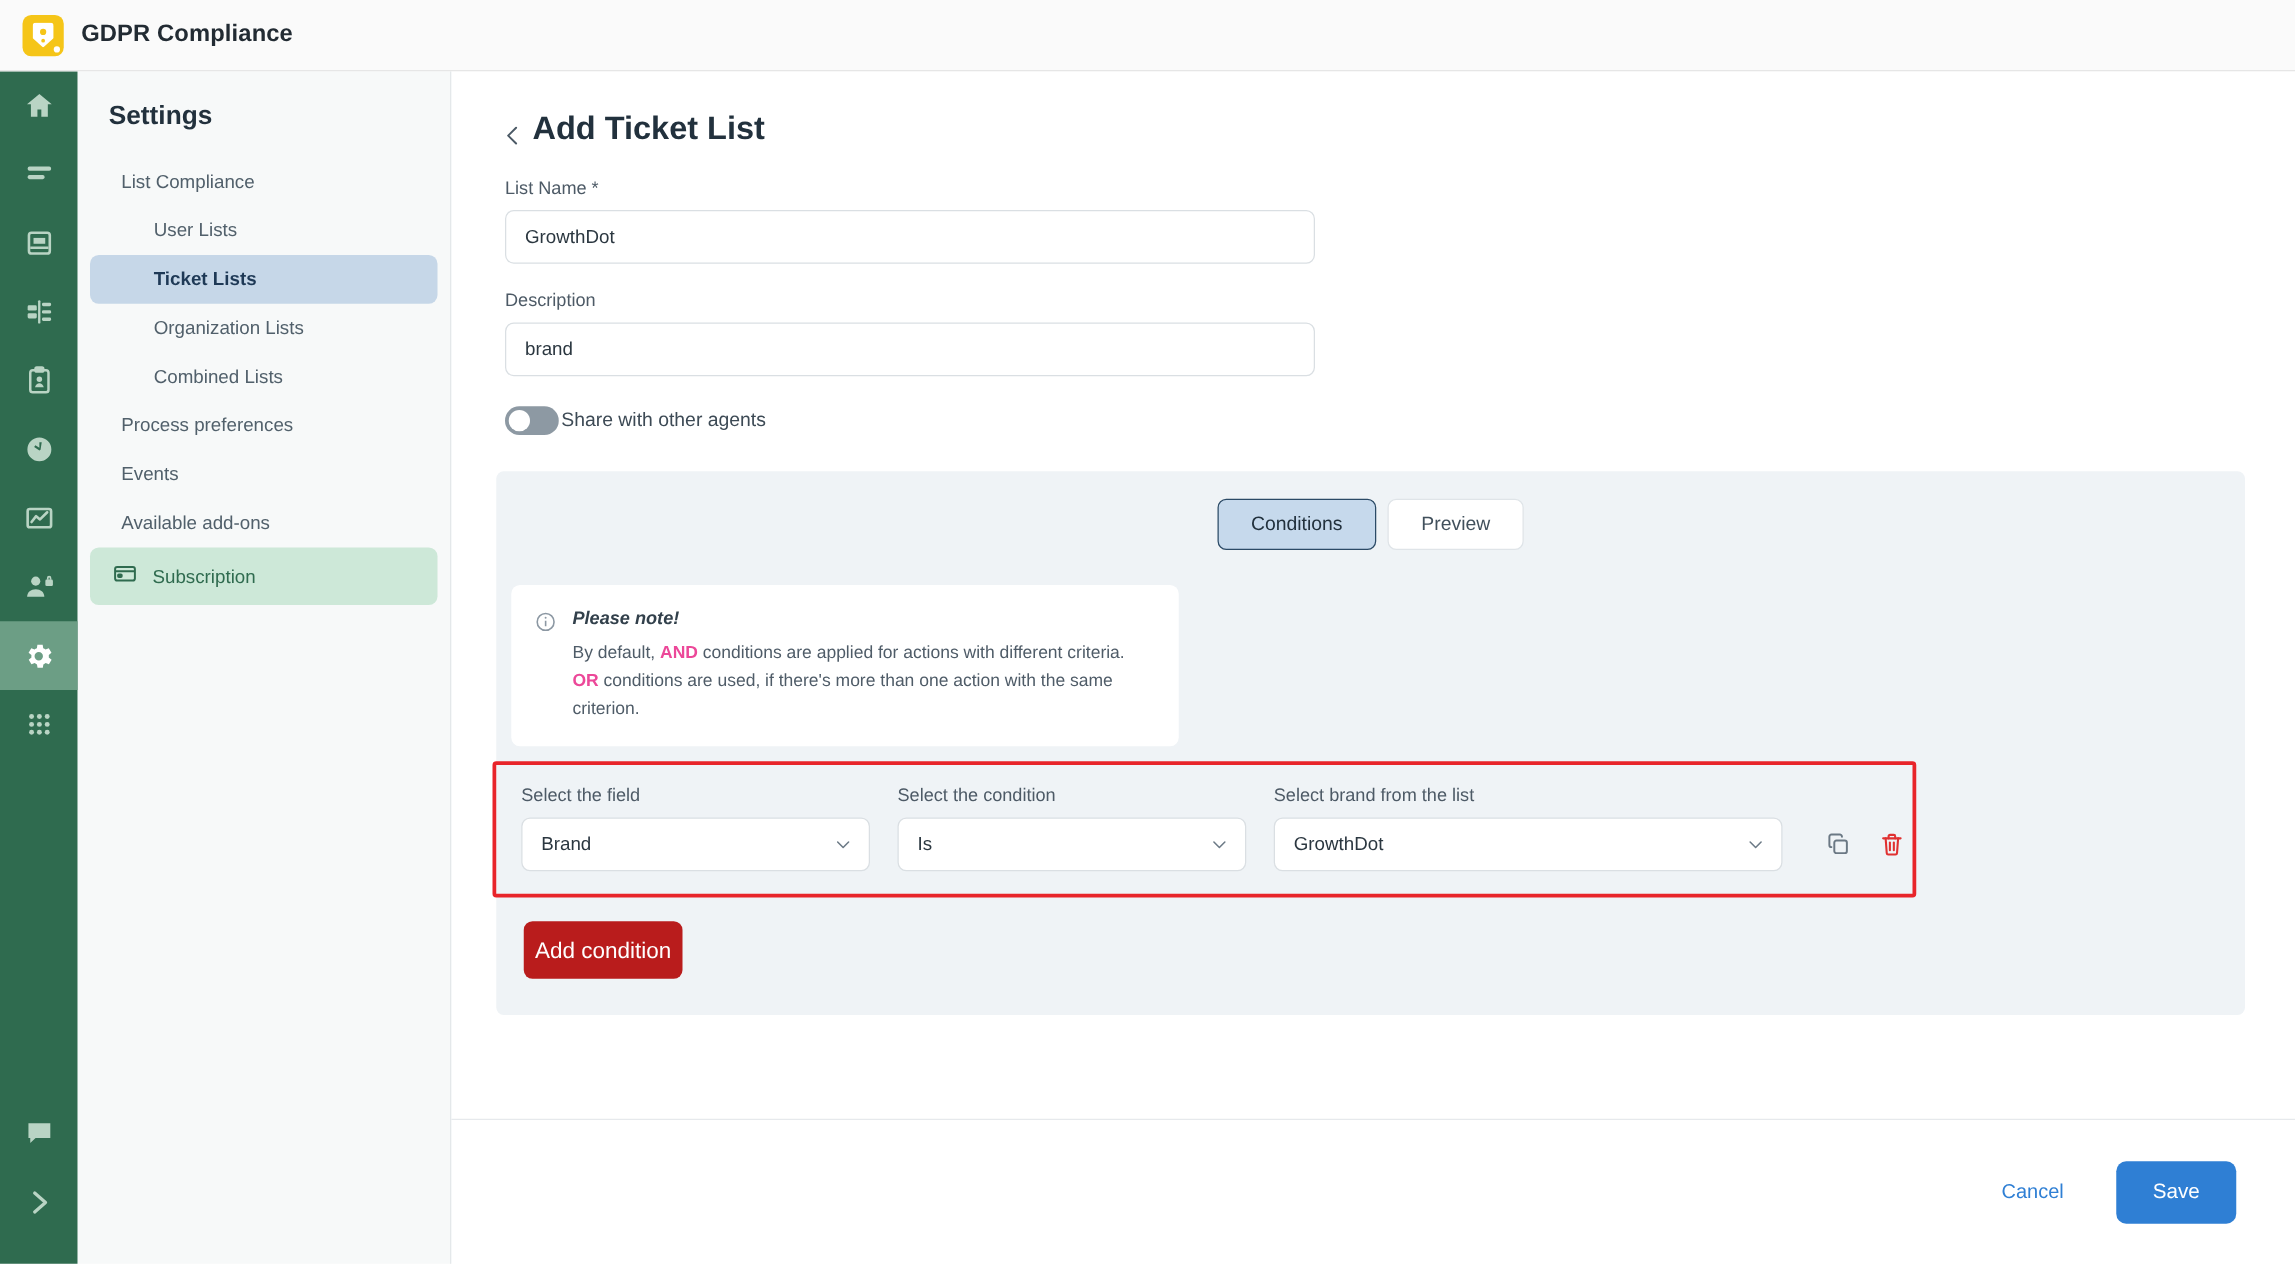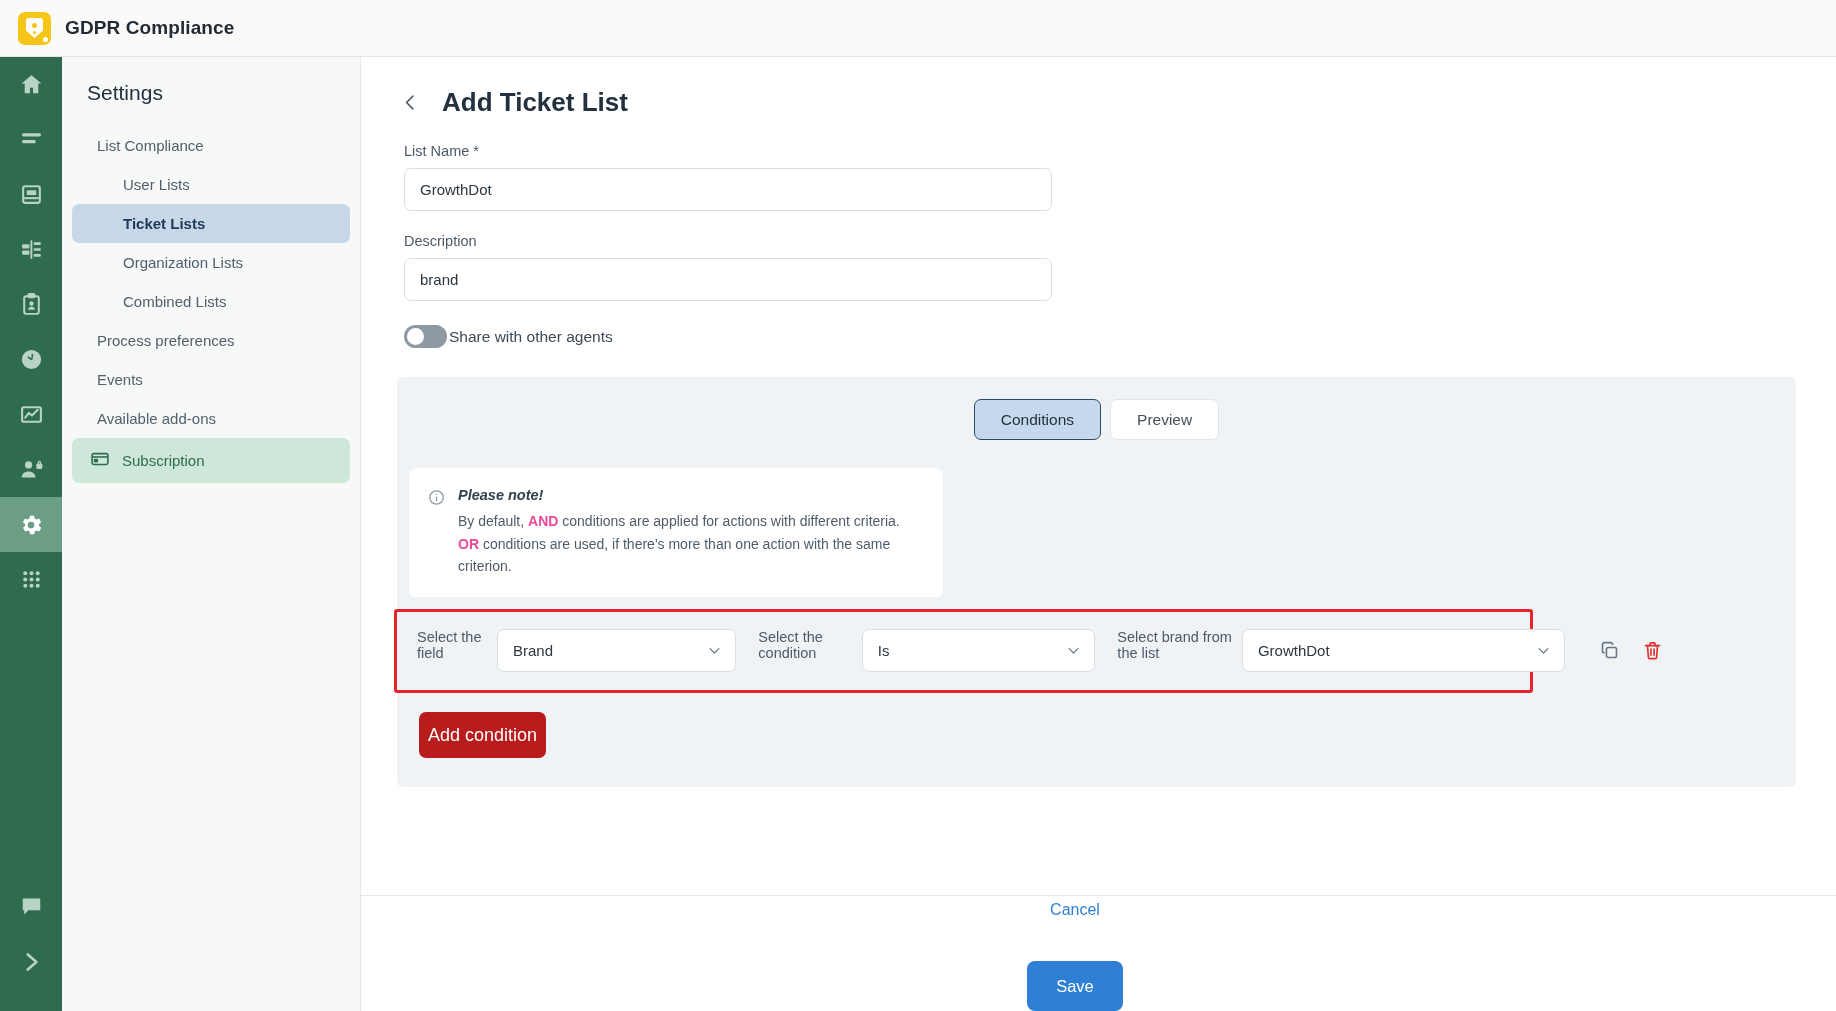--- a/index.html
+++ b/index.html
@@ -72,21 +72,21 @@
   
   .settings-nav {
     position: absolute; top: 57px; left: 62px;
     width: 299px; height: 954px;
     background: #f7f9f9;
     border-right: 1px solid #e4e8ea;
     padding-top: 24px;
     z-index: 3;
   }
   .settings-title {
-    font-size: 21px; font-weight: 400; color: #22313d;
+    font-size: 21px; font-weight: 700; color: #22313d;
     padding-left: 25px; margin-bottom: 21px;
   }
   .nav-link {
     display: block;
     font-size: 15px; color: #51606b;
     padding: 11px 0 11px 25px;
     margin: 0 10px 0 10px;
     border-radius: 7px;
     white-space: nowrap;
   }
@@ -101,23 +101,23 @@
   }
   .nav-link.subscription svg { flex: none; }
 
   
   .main {
     position: absolute; top: 57px; left: 361px;
     width: 1475px; height: 954px;
     background: #ffffff;
   }
   .main-header {
-    display: flex; align-items: center;
+    display: flex; align-items: flex-end;
     padding: 30px 0 0 40px;
-    gap: 22px;
+    gap: 6px;
   }
   .back-chevron {
     color: #4c5a66; cursor: pointer;
     display: flex; align-items: center;
   }
   .page-title {
     font-size: 26px; font-weight: 600; color: #22313d;
   }
 
   .form-area { padding: 25px 0 0 43px; }
@@ -195,21 +195,21 @@
   
   .cond-row-wrap {
     margin-top: 12px;
     border: 3px solid #e8242a;
     border-radius: 3px;
     padding: 17px 0 18px 20px;
     display: flex; align-items: flex-end; gap: 22px;
     width: 1139px;
     margin-left: -3px;
   }
-  .cond-col { display: flex; }
+  .cond-col { display: flex; flex-direction: column; }
   .cond-label {
     font-size: 14.5px; color: #4d5a66; margin-bottom: 9px;
   }
   .select {
     height: 43px;
     border: 1px solid #dadfe3; border-radius: 7px;
     background: #ffffff;
     display: flex; align-items: center; justify-content: space-between;
     padding: 0 13px 0 15px;
     font-size: 15px; color: #2b3740;
@@ -236,21 +236,21 @@
     display: flex; align-items: center; justify-content: center;
   }
 
   
   .footer {
     position: absolute; left: 361px; bottom: 0;
     width: 1475px; height: 116px;
     background: #ffffff;
     border-top: 1px solid #e6e9ec;
     display: flex; align-items: center; justify-content: flex-end;
-    padding-right: 47px; gap: 42px; flex-direction: column;
+    padding-right: 47px; gap: 42px;
   }
   .cancel-link {
     font-size: 16px; color: #2f7fd4; background: none; border: none;
     font-family: "Liberation Sans", sans-serif; cursor: pointer;
   }
   .save-btn {
     width: 96px; height: 50px;
     background: #2f7fd4; color: #ffffff;
     border: none; border-radius: 8px;
     font-size: 16.5px;

